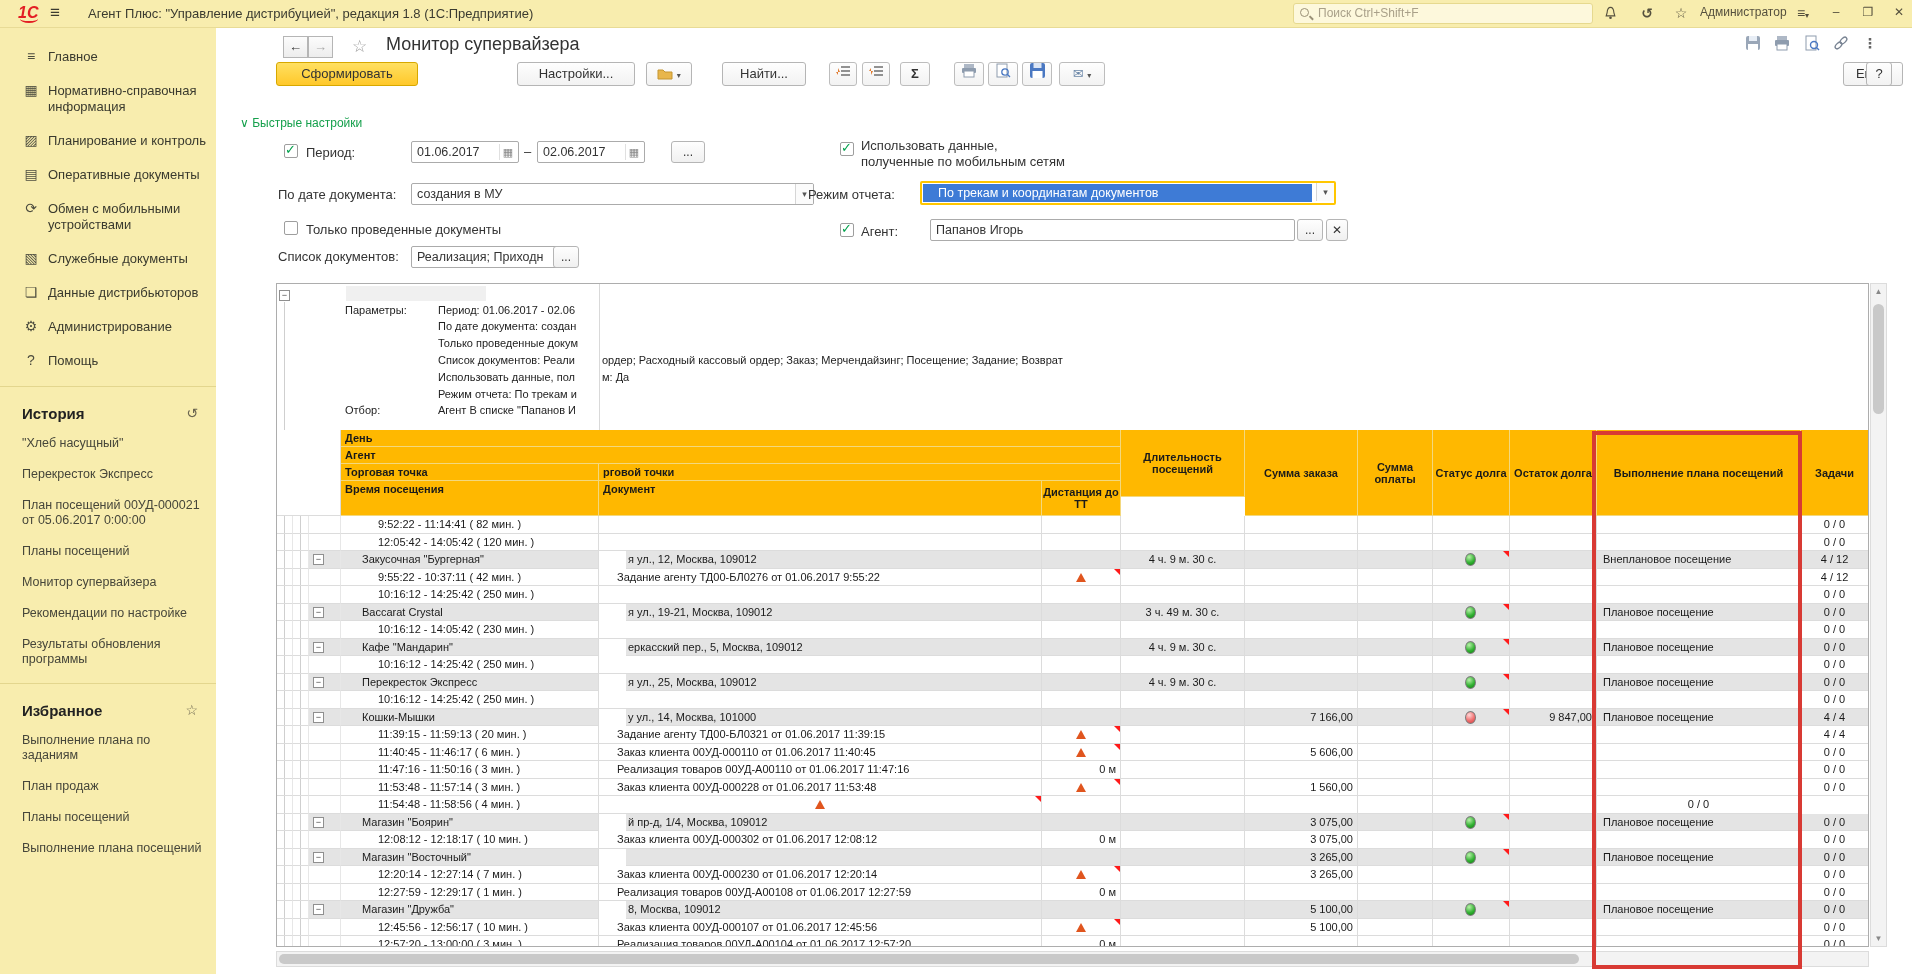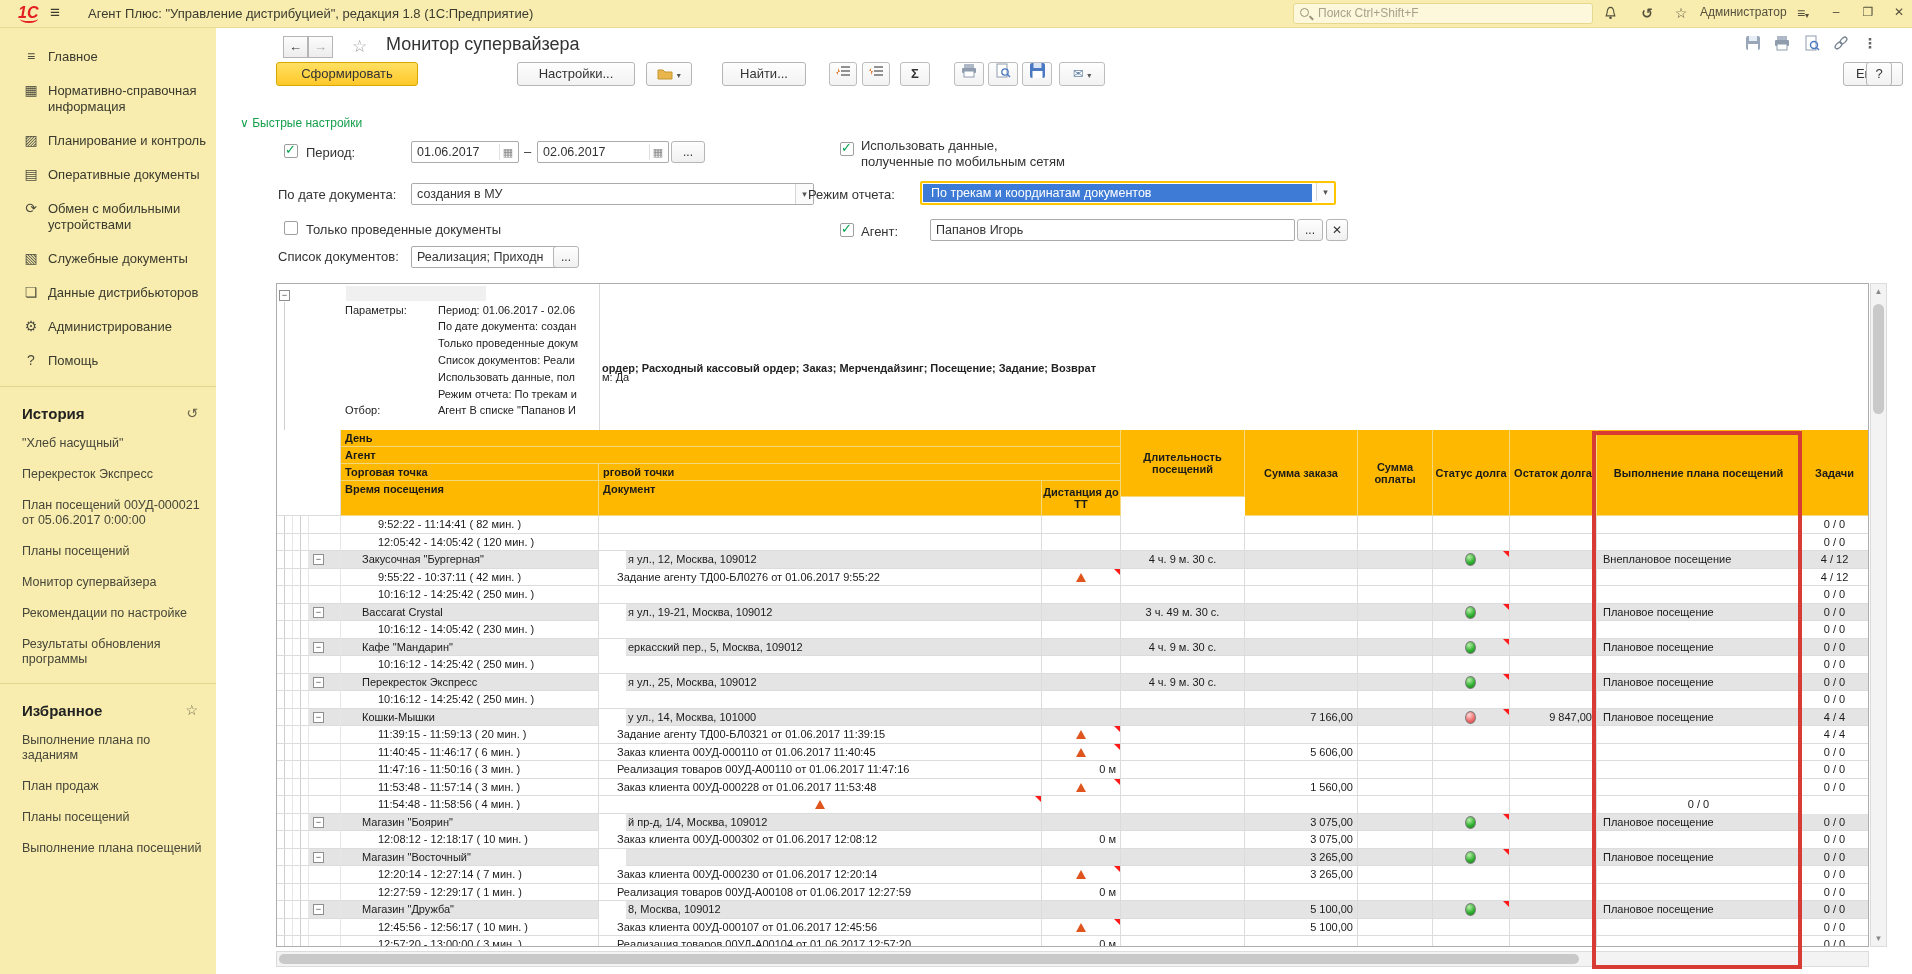--- a/index.html
+++ b/index.html
@@ -47,21 +47,21 @@
   .field { position:absolute; height:22px; background:#fff; border:1px solid #ABABAB; border-radius:2px;
     font-size:12.5px; line-height:20px; padding-left:5px; white-space:nowrap; overflow:hidden; }
   .field .cal { position:absolute; right:2px; top:2px; width:17px; height:16px; color:#888; font-size:11px;
     text-align:center; line-height:16px; border-left:1px solid #E0E0E0; cursor:pointer; }
   .field .arr { position:absolute; right:0; top:0; width:18px; height:20px; color:#555; font-size:9px;
     text-align:center; line-height:20px; border-left:1px solid #D6D6D6; cursor:pointer; background:#FBFBFB; }
   .smallbtn { position:absolute; height:22px; background:linear-gradient(#FEFEFE,#F0F0F0); border:1px solid #B5B5B5;
     border-radius:3px; font-size:12px; text-align:center; line-height:20px; cursor:pointer; }
   #mode-combo { border:2px solid #FFC600; border-radius:2px; background:#fff; }
   #mode-combo .sel { position:absolute; left:1px; top:1px; bottom:1px; right:22px; background:#3E7BD6; color:#fff;
-    font-size:12.5px; line-height:18px; padding-left:8px; white-space:nowrap; overflow:hidden; }
+    font-size:12.5px; line-height:18px; padding-left:15px; white-space:nowrap; overflow:hidden; }
 
   
   #report { left:276px; top:283px; width:1593px; height:664px; border:1px solid #ADADAD; background:#fff; overflow:hidden; }
   .pline { position:absolute; font-size:11px; color:#222; white-space:nowrap; }
   .pclip { overflow:hidden; width:161px; }
   .vline { position:absolute; width:1px; background:#D9D9D9; }
   .minus { position:absolute; width:11px; height:11px; border:1px solid #8F8F8F; background:#fff; font-size:9px;
     line-height:9px; text-align:center; color:#444; cursor:pointer; }
   #thead { position:absolute; left:0; top:146px; width:1592px; height:86px; }
   .hc { position:absolute; background:#FFB800; border-right:1px solid #F3D87E; border-bottom:1px solid #F3D87E;
@@ -233,21 +233,21 @@
   <span>∨</span>
   <span>Быстрые настройки</span>
 </div>
 
 <div class="cb on" style="left:284px;top:144px;"></div>
 <span class="qlabel" style="left:306px;top:145px;">Период:</span>
 <div class="field" style="left:411px;top:141px;width:108px;">
   <span>01.06.2017</span><span class="cal">▦</span>
 </div>
 <span class="qlabel" style="left:524px;top:144px;">–</span>
-<div class="field" style="left:537px;top:141px;width:132px;">
+<div class="field" style="left:537px;top:141px;width:108px;">
   <span>02.06.2017</span><span class="cal">▦</span>
 </div>
 <div class="smallbtn" style="left:671px;top:141px;width:34px;">...</div>
 
 <div class="cb on" style="left:840px;top:142px;"></div>
 <span class="qlabel" style="left:861px;top:138px;">Использовать данные,</span>
 <span class="qlabel" style="left:861px;top:154px;">полученные по мобильным сетям</span>
 
 <span class="qlabel" style="left:278px;top:187px;">По дате документа:</span>
 <div class="field" style="left:411px;top:183px;width:403px;">
@@ -278,21 +278,21 @@
   <div class="vline" style="left:7px;top:18px;height:646px;background:#CFCFCF;"></div>
   <div class="vline" style="left:23px;top:232px;height:432px;background:#CFCFCF;"></div>
   <div class="abs" style="left:69px;top:2px;width:140px;height:15px;background:#F0F0F0;"></div>
   <div class="vline" style="left:322px;top:0;height:146px;"></div>
   <div id="params-block">
       <div class="pline" style="left: 68px; top: 20px;">Параметры:</div>
       <div class="pline pclip" style="left: 161px; top: 20px;">Период: 01.06.2017 - 02.06</div>
       <div class="pline pclip" style="left: 161px; top: 36px;">По дате документа: создан</div>
       <div class="pline pclip" style="left: 161px; top: 53px;">Только проведенные докум</div>
       <div class="pline pclip" style="left: 161px; top: 70px;">Список документов: Реали</div>
-      <div class="pline" style="left: 325px; top: 78px; font-weight: bold;">ордер; Расходный кассовый ордер; Заказ; Мерчендайзинг; Посещение; Задание; Возврат</div>
+      <div class="pline" style="left: 325px; top: 70px;">ордер; Расходный кассовый ордер; Заказ; Мерчендайзинг; Посещение; Задание; Возврат</div>
       <div class="pline pclip" style="left: 161px; top: 87px;">Использовать данные, пол</div>
       <div class="pline" style="left: 325px; top: 87px;">м: Да</div>
       <div class="pline pclip" style="left: 161px; top: 104px;">Режим отчета: По трекам и</div>
       <div class="pline" style="left: 68px; top: 120px;">Отбор:</div>
       <div class="pline pclip" style="left: 161px; top: 120px;">Агент В списке "Папанов И</div>
     </div>
   <div id="thead">
       <div style="position: absolute; left: 0px; top: 0px; width: 64px; height: 86px; background: rgb(255, 255, 255); border-right: 1px solid rgb(220, 220, 220); border-bottom: 1px solid rgb(220, 220, 220);"></div>
       <div class="hc lft" style="left: 64px; top: 0px; width: 780px; height: 17px;">День</div>
       <div class="hc lft" style="left: 64px; top: 17px; width: 780px; height: 17px;">Агент</div>

